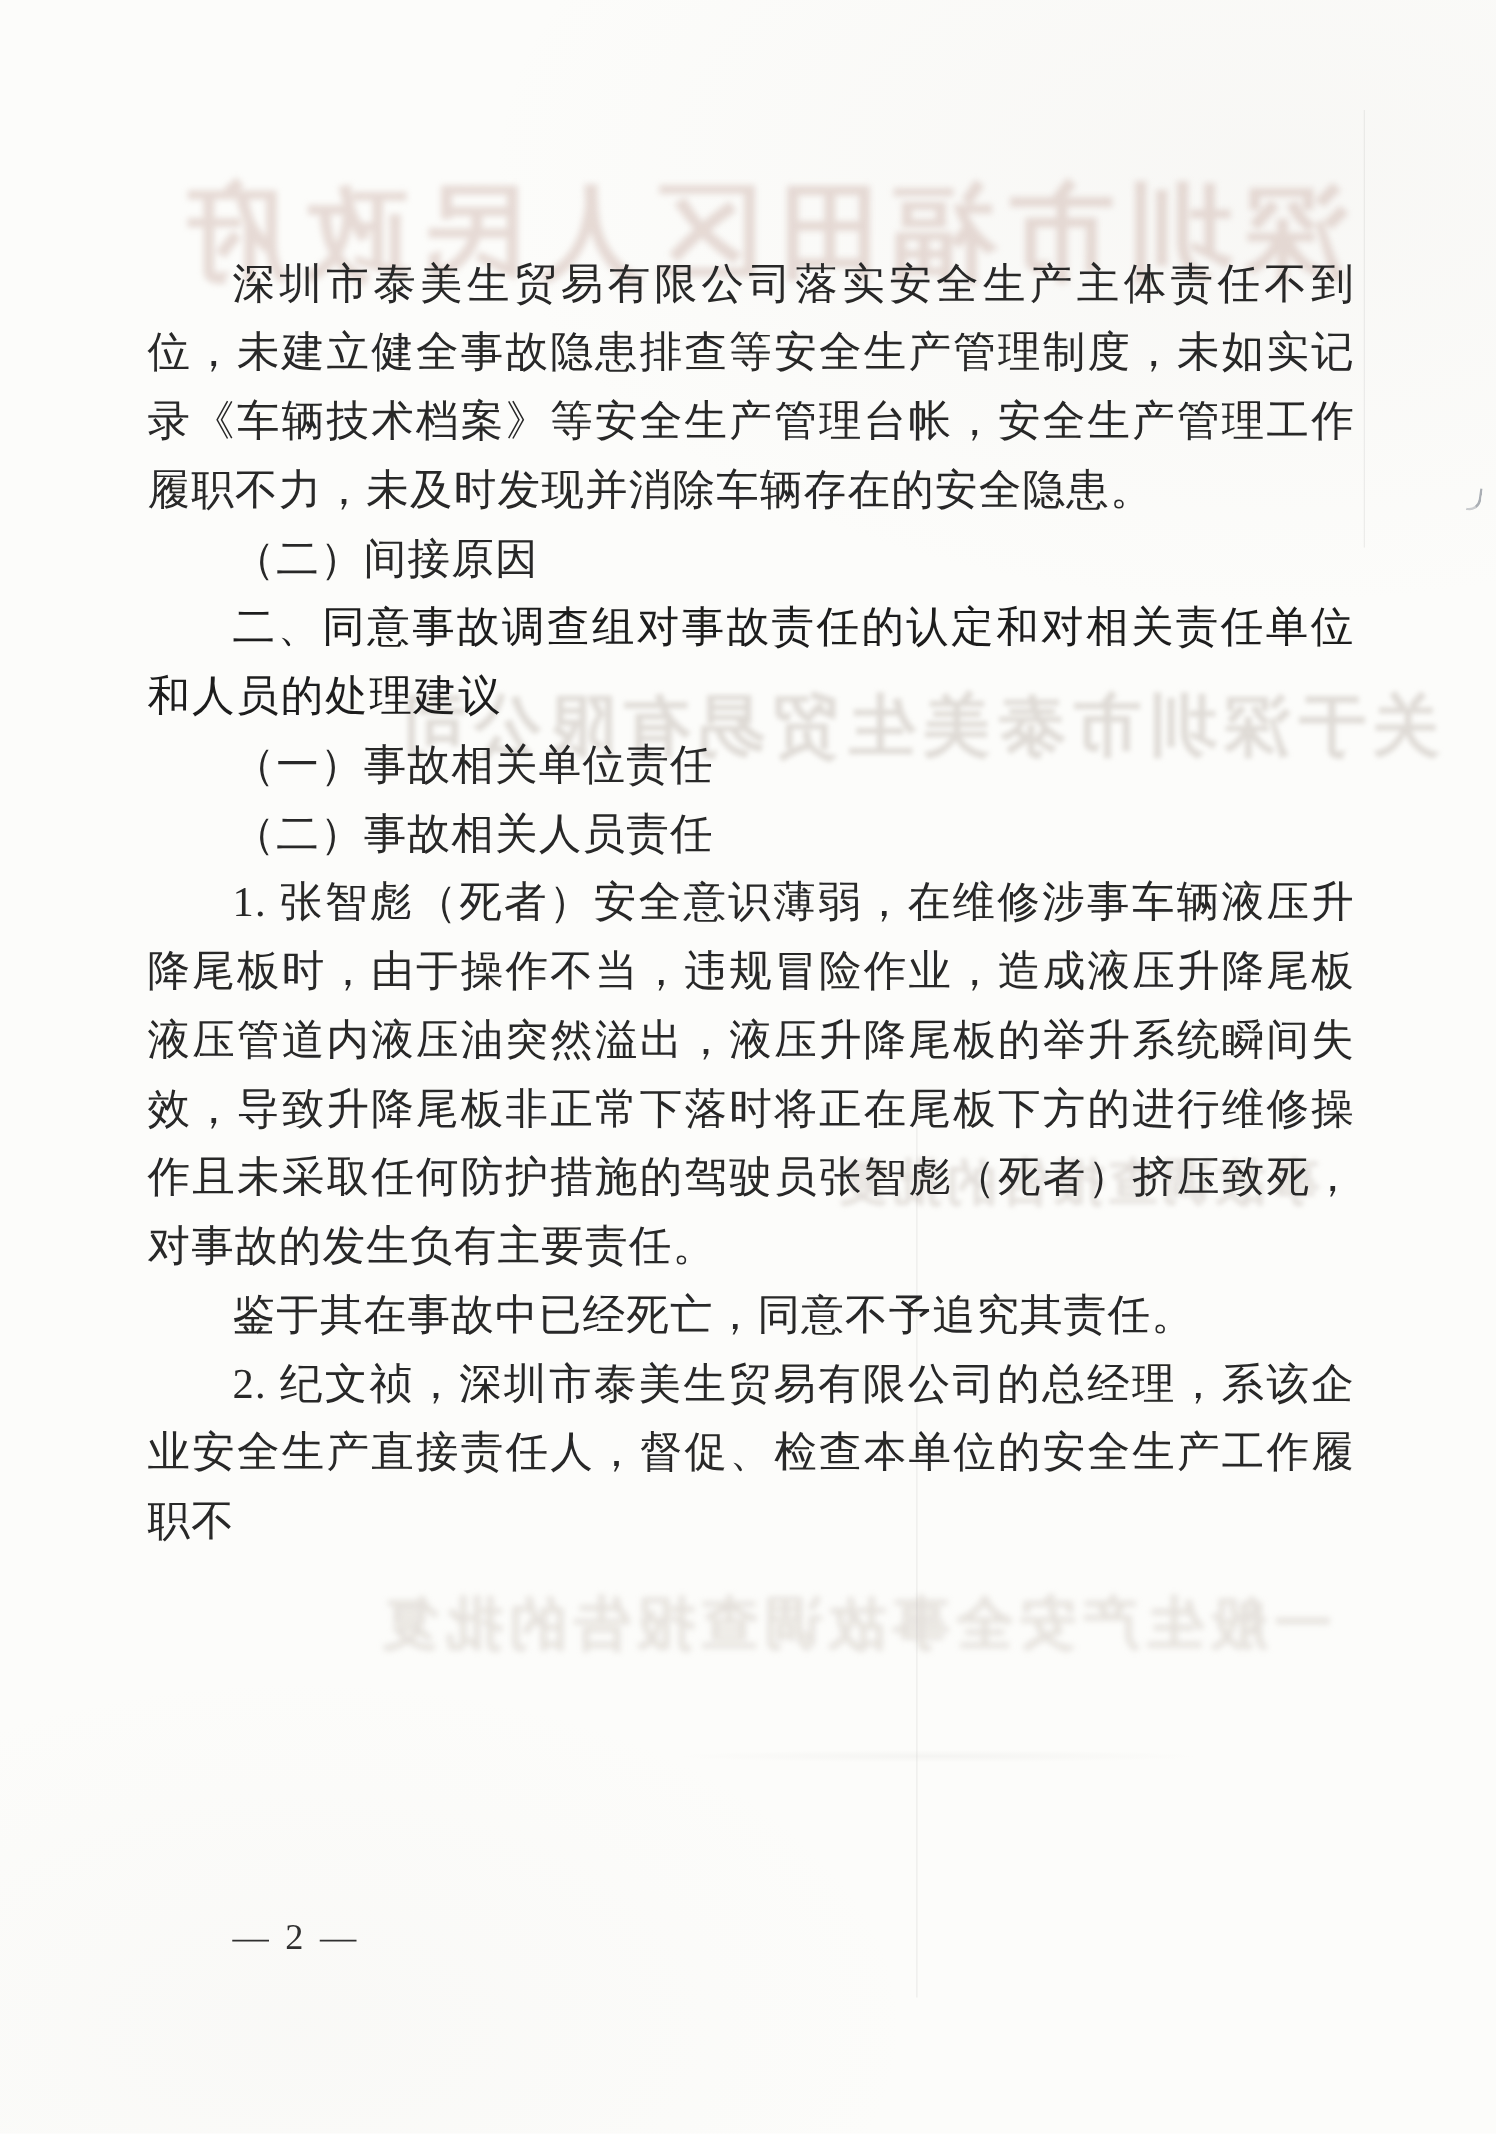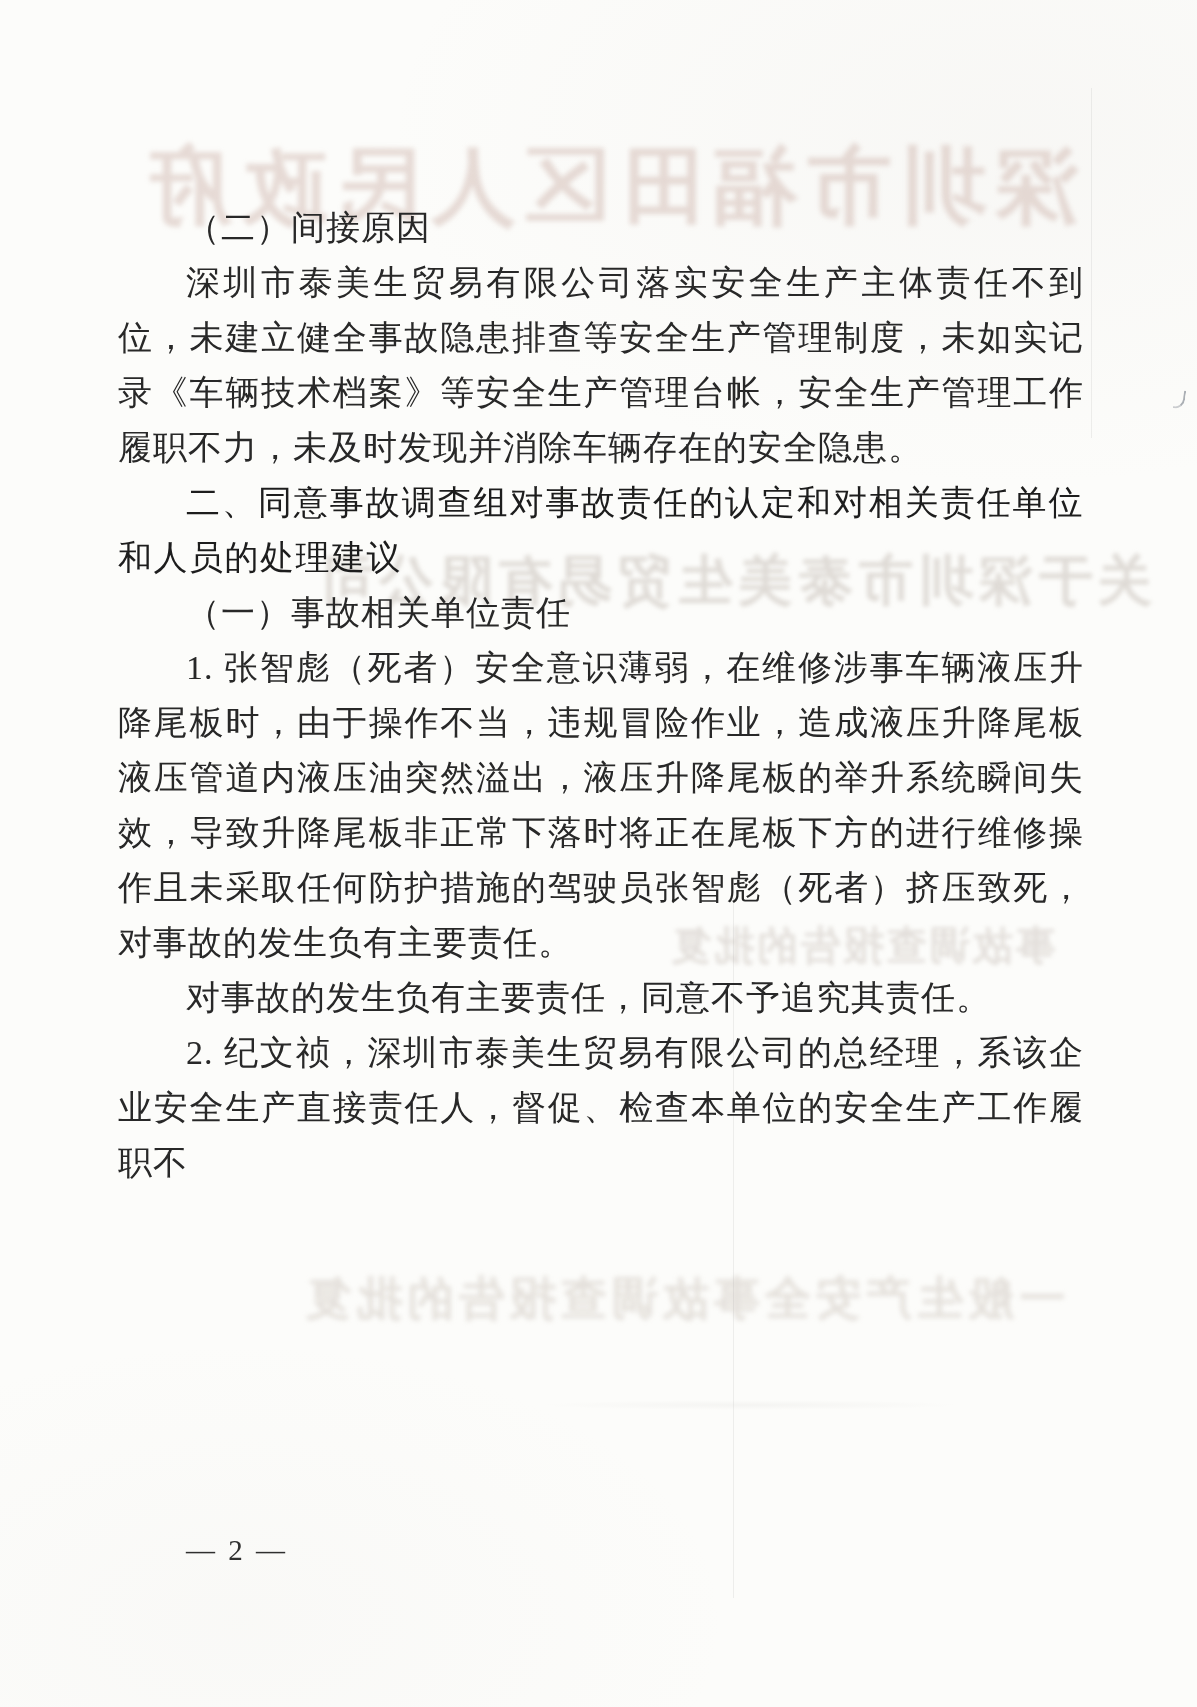--- a/index.html
+++ b/index.html
@@ -138,24 +138,25 @@
   <div class="ghost ghost-mid">关于深圳市泰美生贸易有限公司</div>
   <div class="ghost ghost-small">事故调查报告的批复</div>
   <div class="ghost ghost-lower">一般生产安全事故调查报告的批复</div>
 
   <div class="fold-line fold-line-a"></div>
   <div class="fold-line fold-line-b"></div>
   <div class="hook-mark"></div>
   <div class="smudge"></div>
 
   <div class="text-column">
+    <p>深圳市泰美生贸易有限公司落实安全生产主体责任不到位，未建立健全事故隐患排查等安全生产管理制度，未如实记录《车辆技术档案》等安全生产管理台帐，安全生产管理工作履职不力，未及时发现并消除车辆存在的安全隐患。</p>
     <p>（二）间接原因</p>
-    <p>深圳市泰美生贸易有限公司落实安全生产主体责任不到位，未建立健全事故隐患排查等安全生产管理制度，未如实记录《车辆技术档案》等安全生产管理台帐，安全生产管理工作履职不力，未及时发现并消除车辆存在的安全隐患。</p>
     <p class="para-heading-bold">二、同意事故调查组对事故责任的认定和对相关责任单位和人员的处理建议</p>
     <p>（一）事故相关单位责任</p>
+    <p>（二）事故相关人员责任</p>
     <p>1. 张智彪（死者）安全意识薄弱，在维修涉事车辆液压升降尾板时，由于操作不当，违规冒险作业，造成液压升降尾板液压管道内液压油突然溢出，液压升降尾板的举升系统瞬间失效，导致升降尾板非正常下落时将正在尾板下方的进行维修操作且未采取任何防护措施的驾驶员张智彪（死者）挤压致死，对事故的发生负有主要责任。</p>
-    <p>对事故的发生负有主要责任，同意不予追究其责任。</p>
+    <p>鉴于其在事故中已经死亡，同意不予追究其责任。</p>
     <p>2. 纪文祯，深圳市泰美生贸易有限公司的总经理，系该企业安全生产直接责任人，督促、检查本单位的安全生产工作履职不</p>
   </div>
 
   <div class="page-number">— 2 —</div>
 
 </div>
 
 </body></html>

